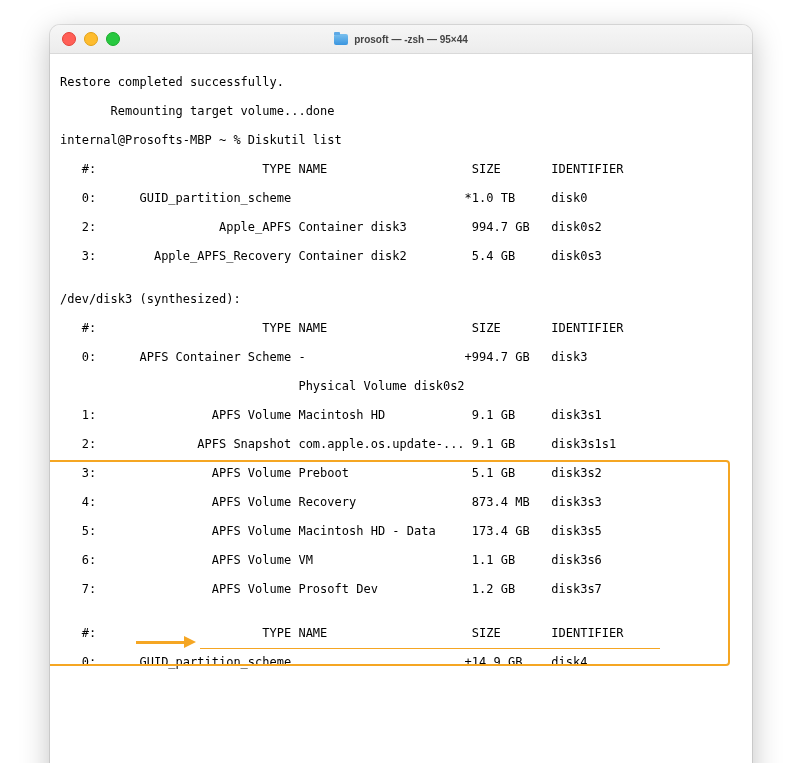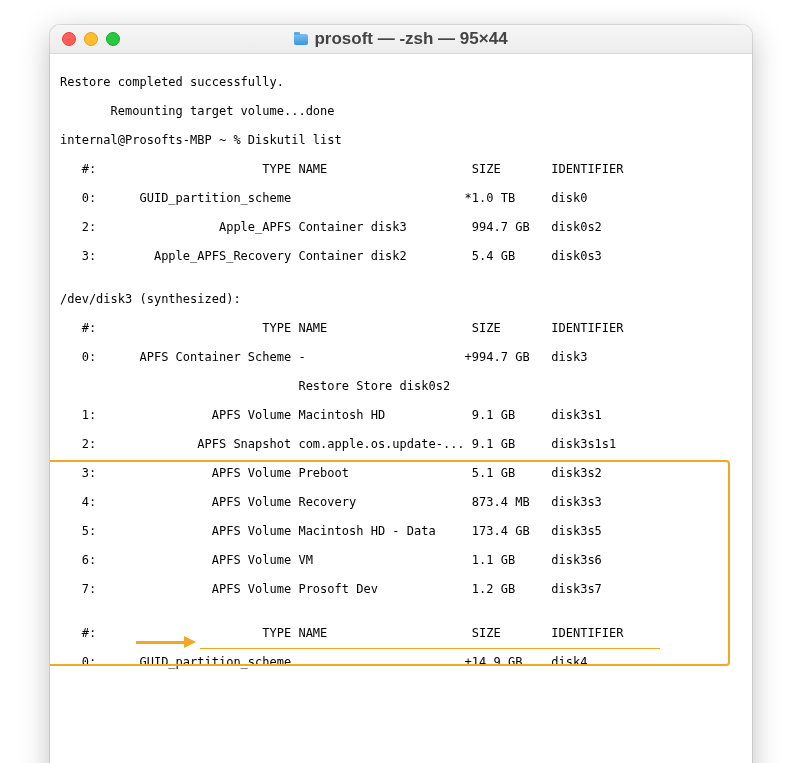--- a/index.html
+++ b/index.html
@@ -39,21 +39,21 @@
   .red { background: #ff5f57; border: 0.5px solid #e24238; }
   .yellow { background: #febc2e; border: 0.5px solid #e1a116; }
   .green { background: #28c840; border: 0.5px solid #1aad2a; }
   .title-center {
     position: absolute;
     left: 0; right: 0;
     display: flex;
     justify-content: center;
     align-items: center;
     gap: 6px;
-    font-size: 17px;
+    font-size: 10px;
     font-weight: 600;
     color: #444;
     pointer-events: none;
   }
   .folder-icon {
     width: 14px; height: 11px;
     background: linear-gradient(#7ac0ee, #3a95df);
     border-radius: 2px;
     position: relative;
   }
@@ -147,21 +147,21 @@
 <div class="line">       Remounting target volume...done</div>
 <div class="line">internal@Prosofts-MBP ~ % Diskutil list</div>
 <div class="line">   #:                       TYPE NAME                    SIZE       IDENTIFIER</div>
 <div class="line">   0:      GUID_partition_scheme                        *1.0 TB     disk0</div>
 <div class="line">   2:                 Apple_APFS Container disk3         994.7 GB   disk0s2</div>
 <div class="line">   3:        Apple_APFS_Recovery Container disk2         5.4 GB     disk0s3</div>
 <div class="line"></div>
 <div class="line">/dev/disk3 (synthesized):</div>
 <div class="line">   #:                       TYPE NAME                    SIZE       IDENTIFIER</div>
 <div class="line">   0:      APFS Container Scheme -                      +994.7 GB   disk3</div>
-<div class="line">                                 Restore Store disk0s2</div>
+<div class="line">                                 Physical Volume disk0s2</div>
 <div class="line">   1:                APFS Volume Macintosh HD            9.1 GB     disk3s1</div>
 <div class="line">   2:              APFS Snapshot com.apple.os.update-... 9.1 GB     disk3s1s1</div>
 <div class="line">   3:                APFS Volume Preboot                 5.1 GB     disk3s2</div>
 <div class="line">   4:                APFS Volume Recovery                873.4 MB   disk3s3</div>
 <div class="line">   5:                APFS Volume Macintosh HD - Data     173.4 GB   disk3s5</div>
 <div class="line">   6:                APFS Volume VM                      1.1 GB     disk3s6</div>
 <div class="line">   7:                APFS Volume Prosoft Dev             1.2 GB     disk3s7</div>
 <div class="line"></div>
 <div class="line">   #:                       TYPE NAME                    SIZE       IDENTIFIER</div>
 <div class="line">   0:      GUID_partition_scheme                        +14.9 GB    disk4</div>

